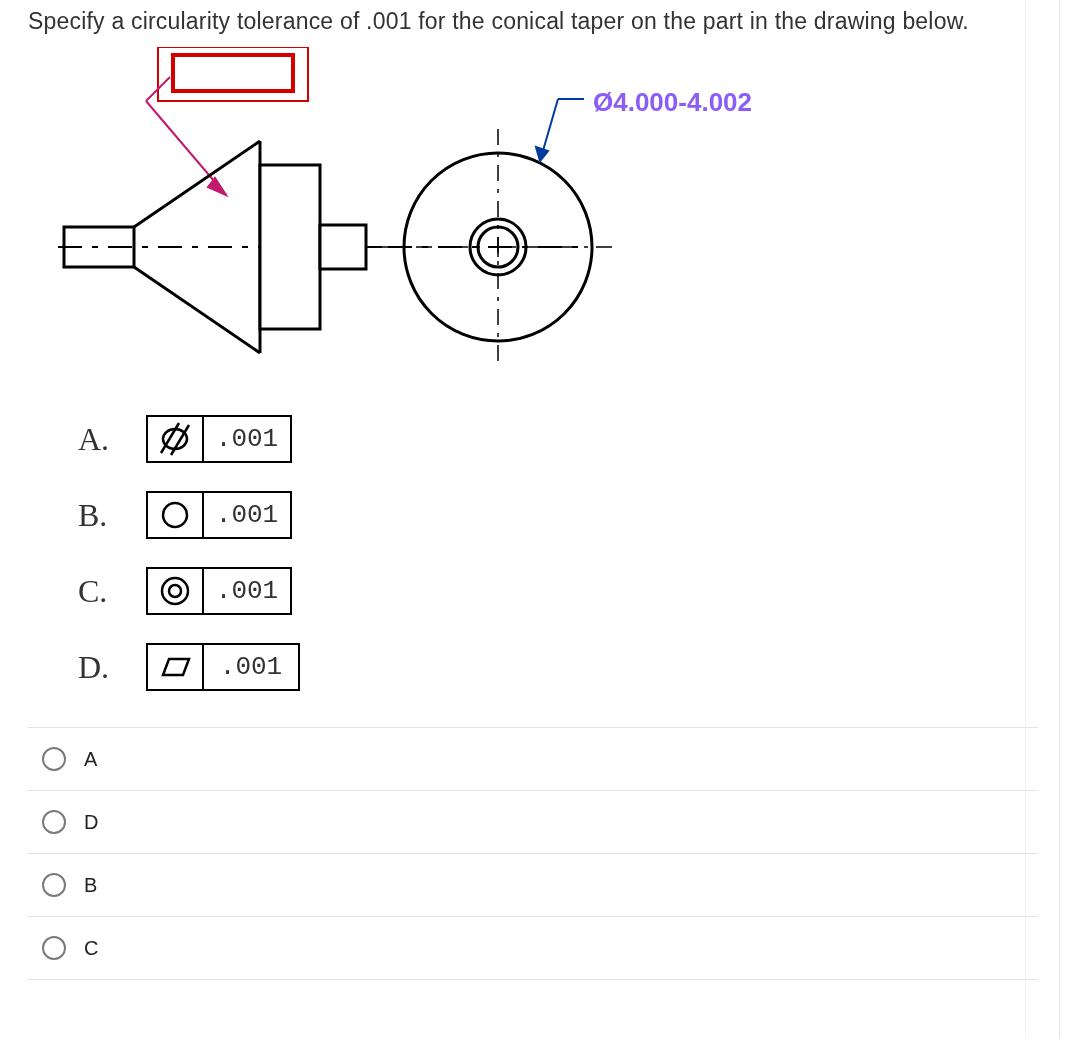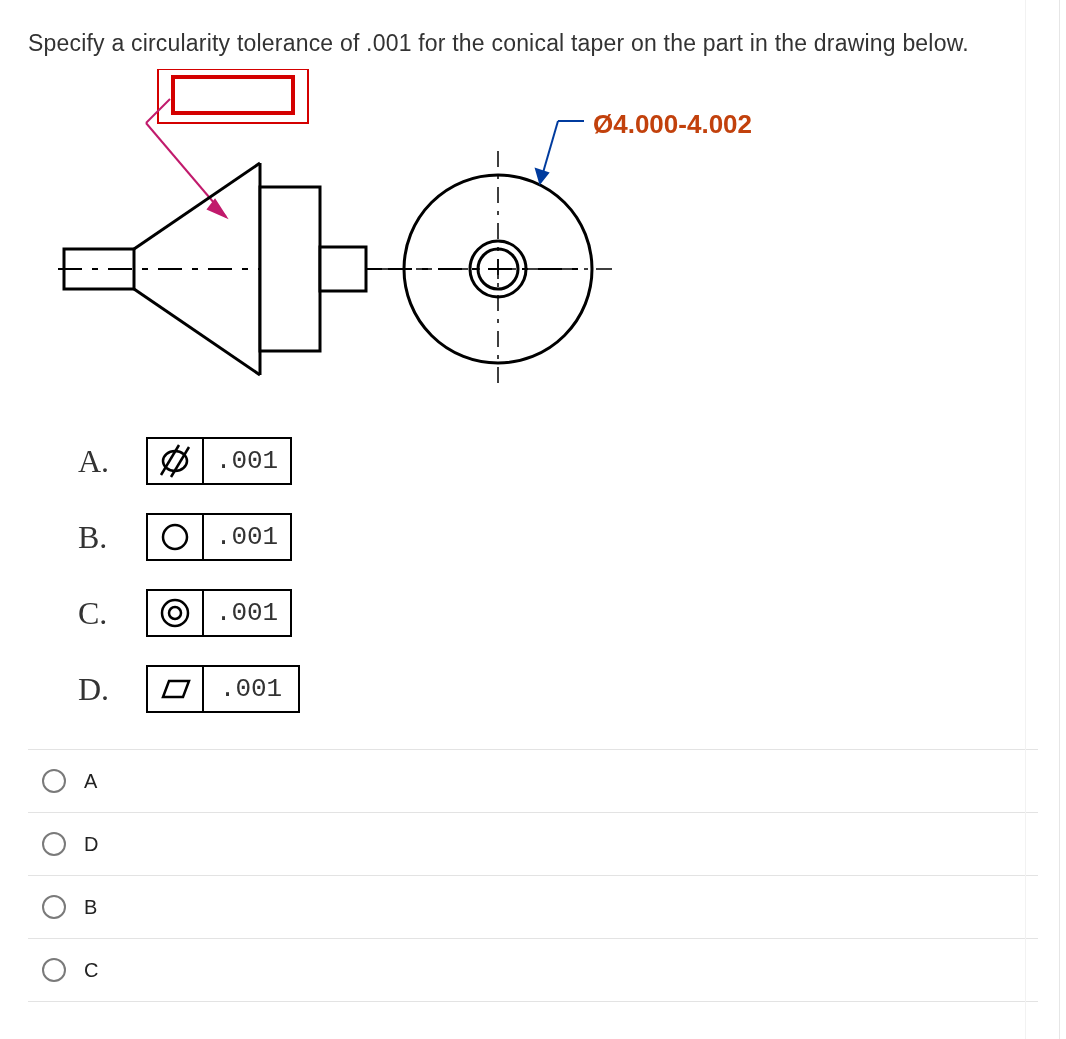--- a/index.html
+++ b/index.html
@@ -1,20 +1,20 @@
 <!DOCTYPE html>
 <html><head>
 <meta charset="utf-8">
 <style>
   html,body{margin:0;padding:0;background:#fff;font-family:"Segoe UI",Arial,sans-serif;color:#333}
-  .page{width:1066px;height:1039px;box-sizing:border-box;padding:30px 28px;position:relative}
+  .page{width:1066px;height:1039px;box-sizing:border-box;padding:8px 28px;position:relative}
   .question{font-size:23px;color:#333;margin-bottom:12px;letter-spacing:.2px}
   .figure{position:relative;width:1000px;height:340px}
   .figure svg{position:absolute;left:0;top:0}
-  .dim-text{position:absolute;left:565px;top:40px;color:#c2410c;font-weight:700;font-size:26px;font-family:Arial,Helvetica,sans-serif}
+  .dim-text{position:absolute;left:565px;top:40px;color:#8b5cf6;font-weight:700;font-size:26px;font-family:Arial,Helvetica,sans-serif}
   .options{margin-top:12px}
   .opt-row{display:flex;align-items:center;margin:28px 0 28px 50px}
   .opt-letter{font-family:"Times New Roman",serif;font-size:32px;width:68px}
   .fcf{display:flex;border:2px solid #000}
   .fcf .cell{border-right:2px solid #000;display:flex;align-items:center;justify-content:center}
   .fcf .cell:last-child{border-right:none}
   .sym{width:54px;height:44px}
   .val{width:86px;height:44px;font-family:Liberation Mono, monospace;font-size:26px}
   .opt-d .val{width:94px}
   .answers{margin-top:36px}

